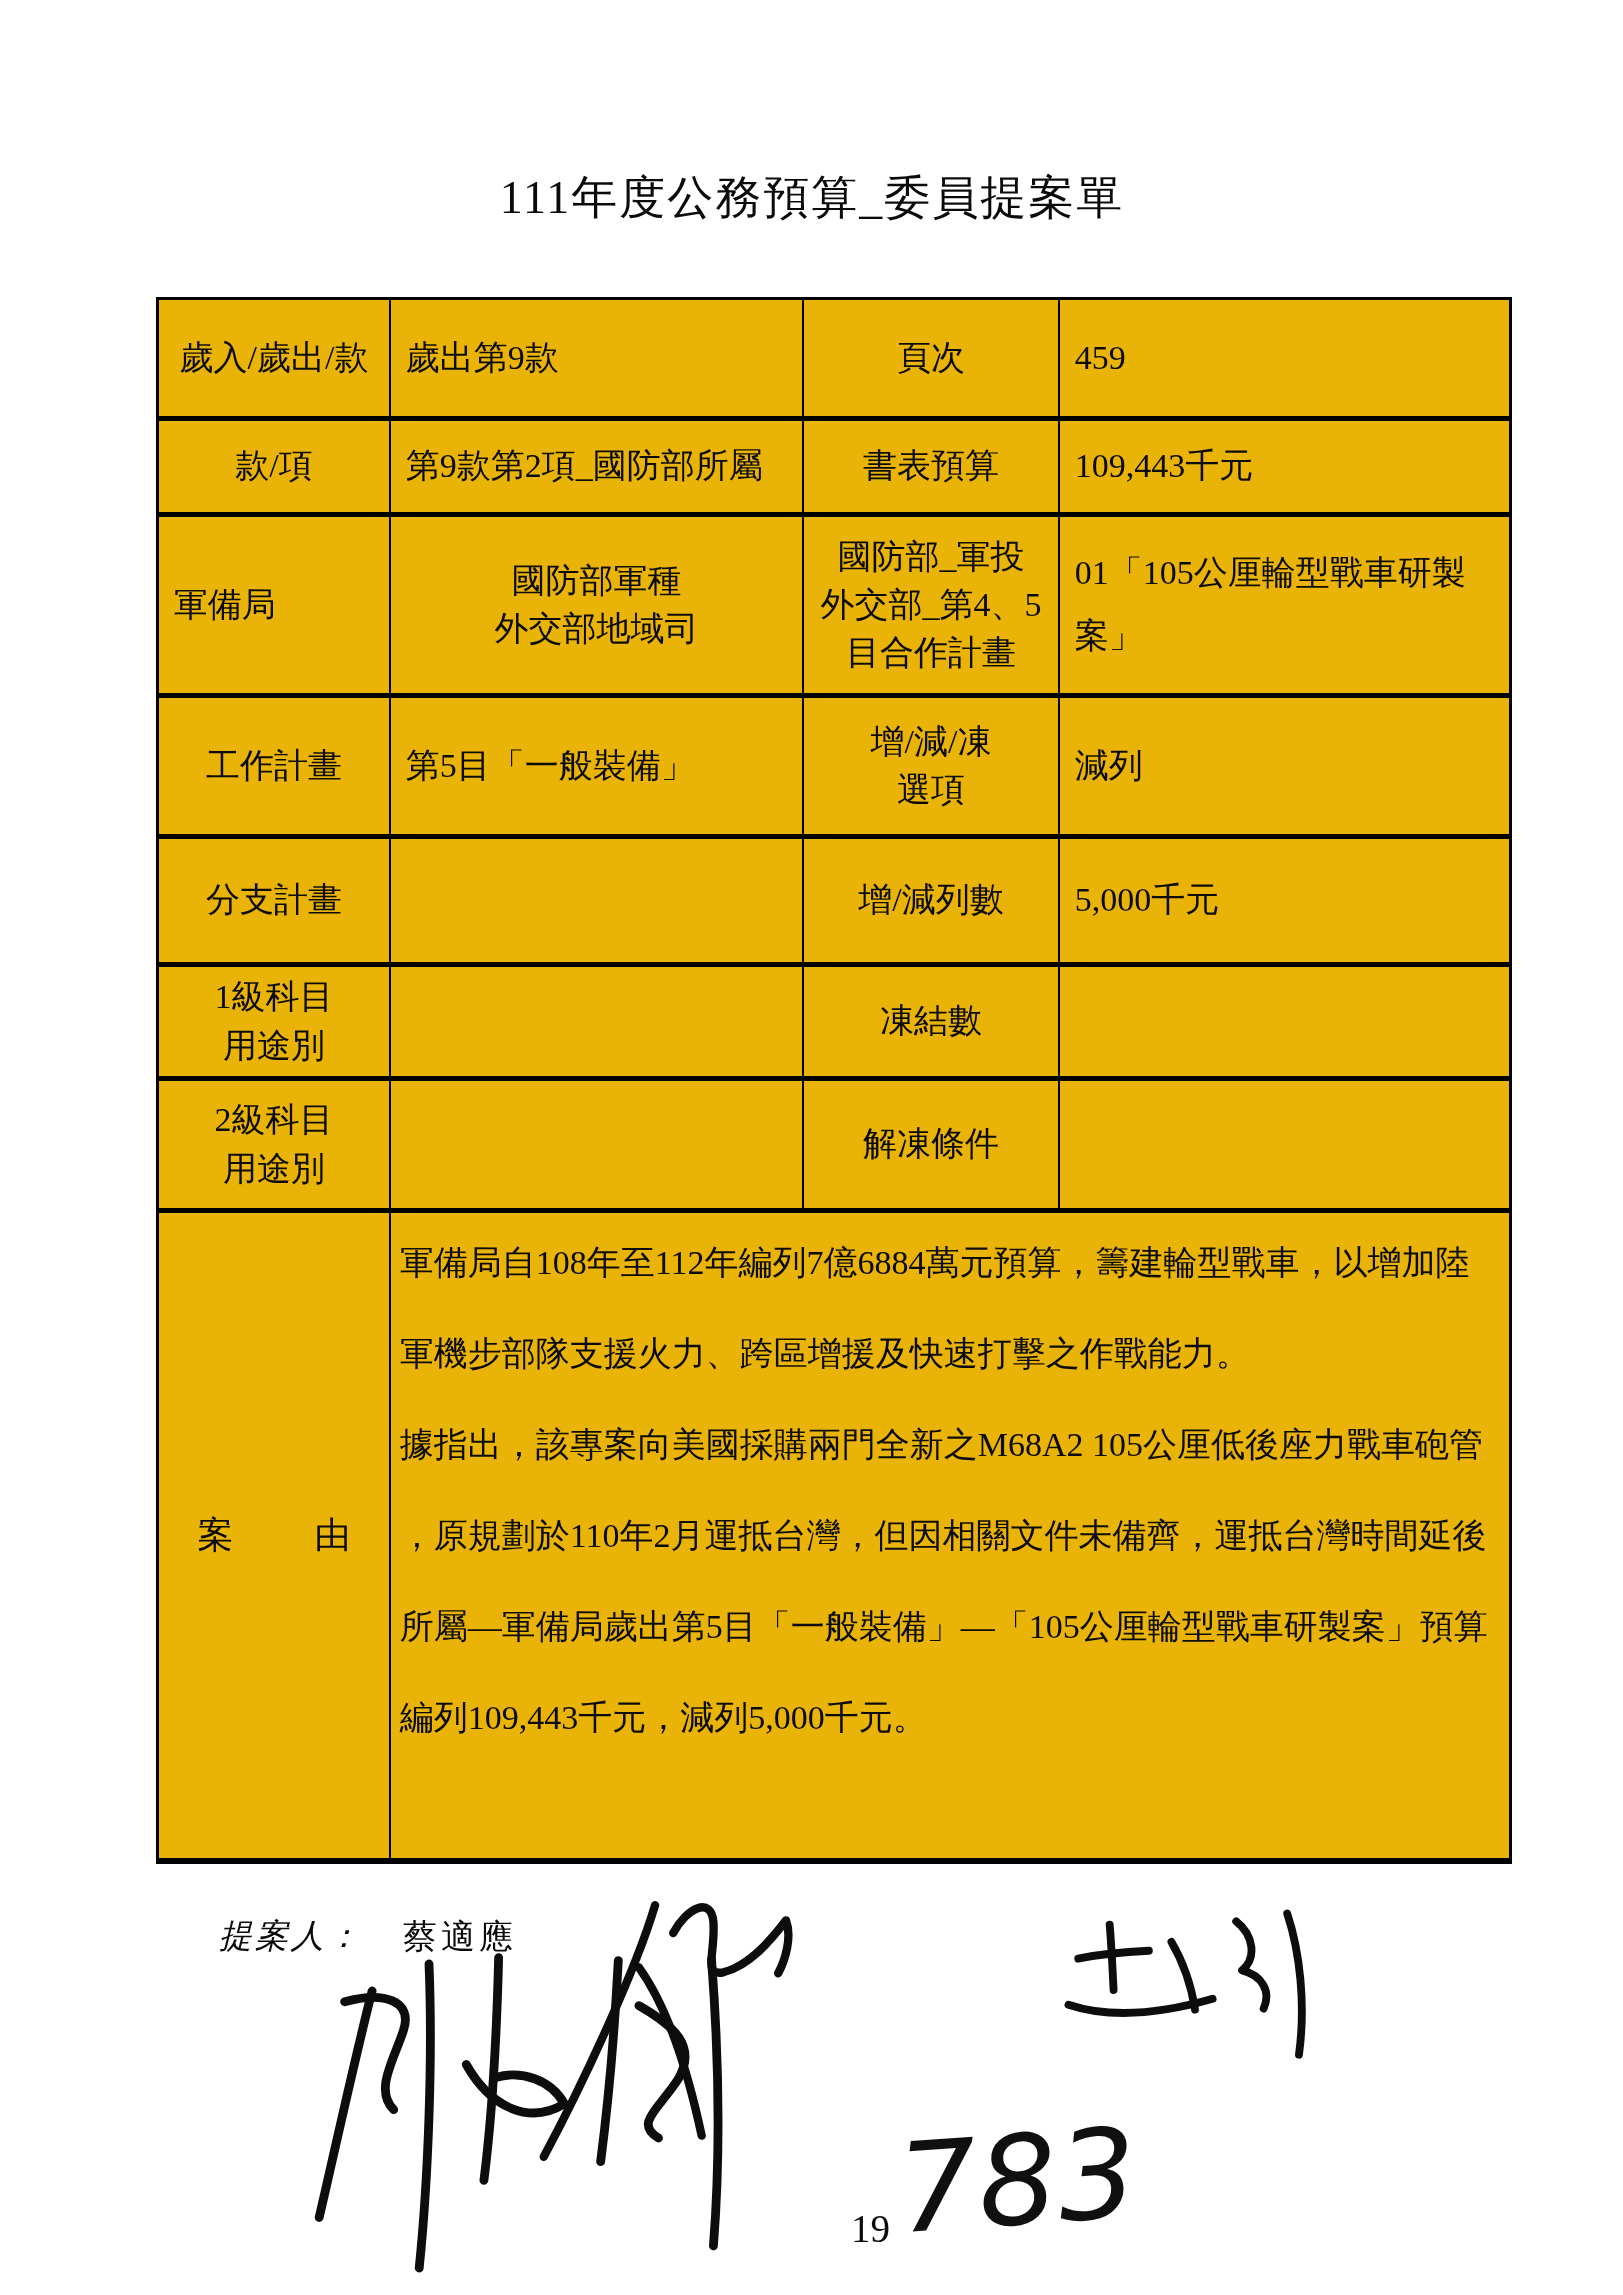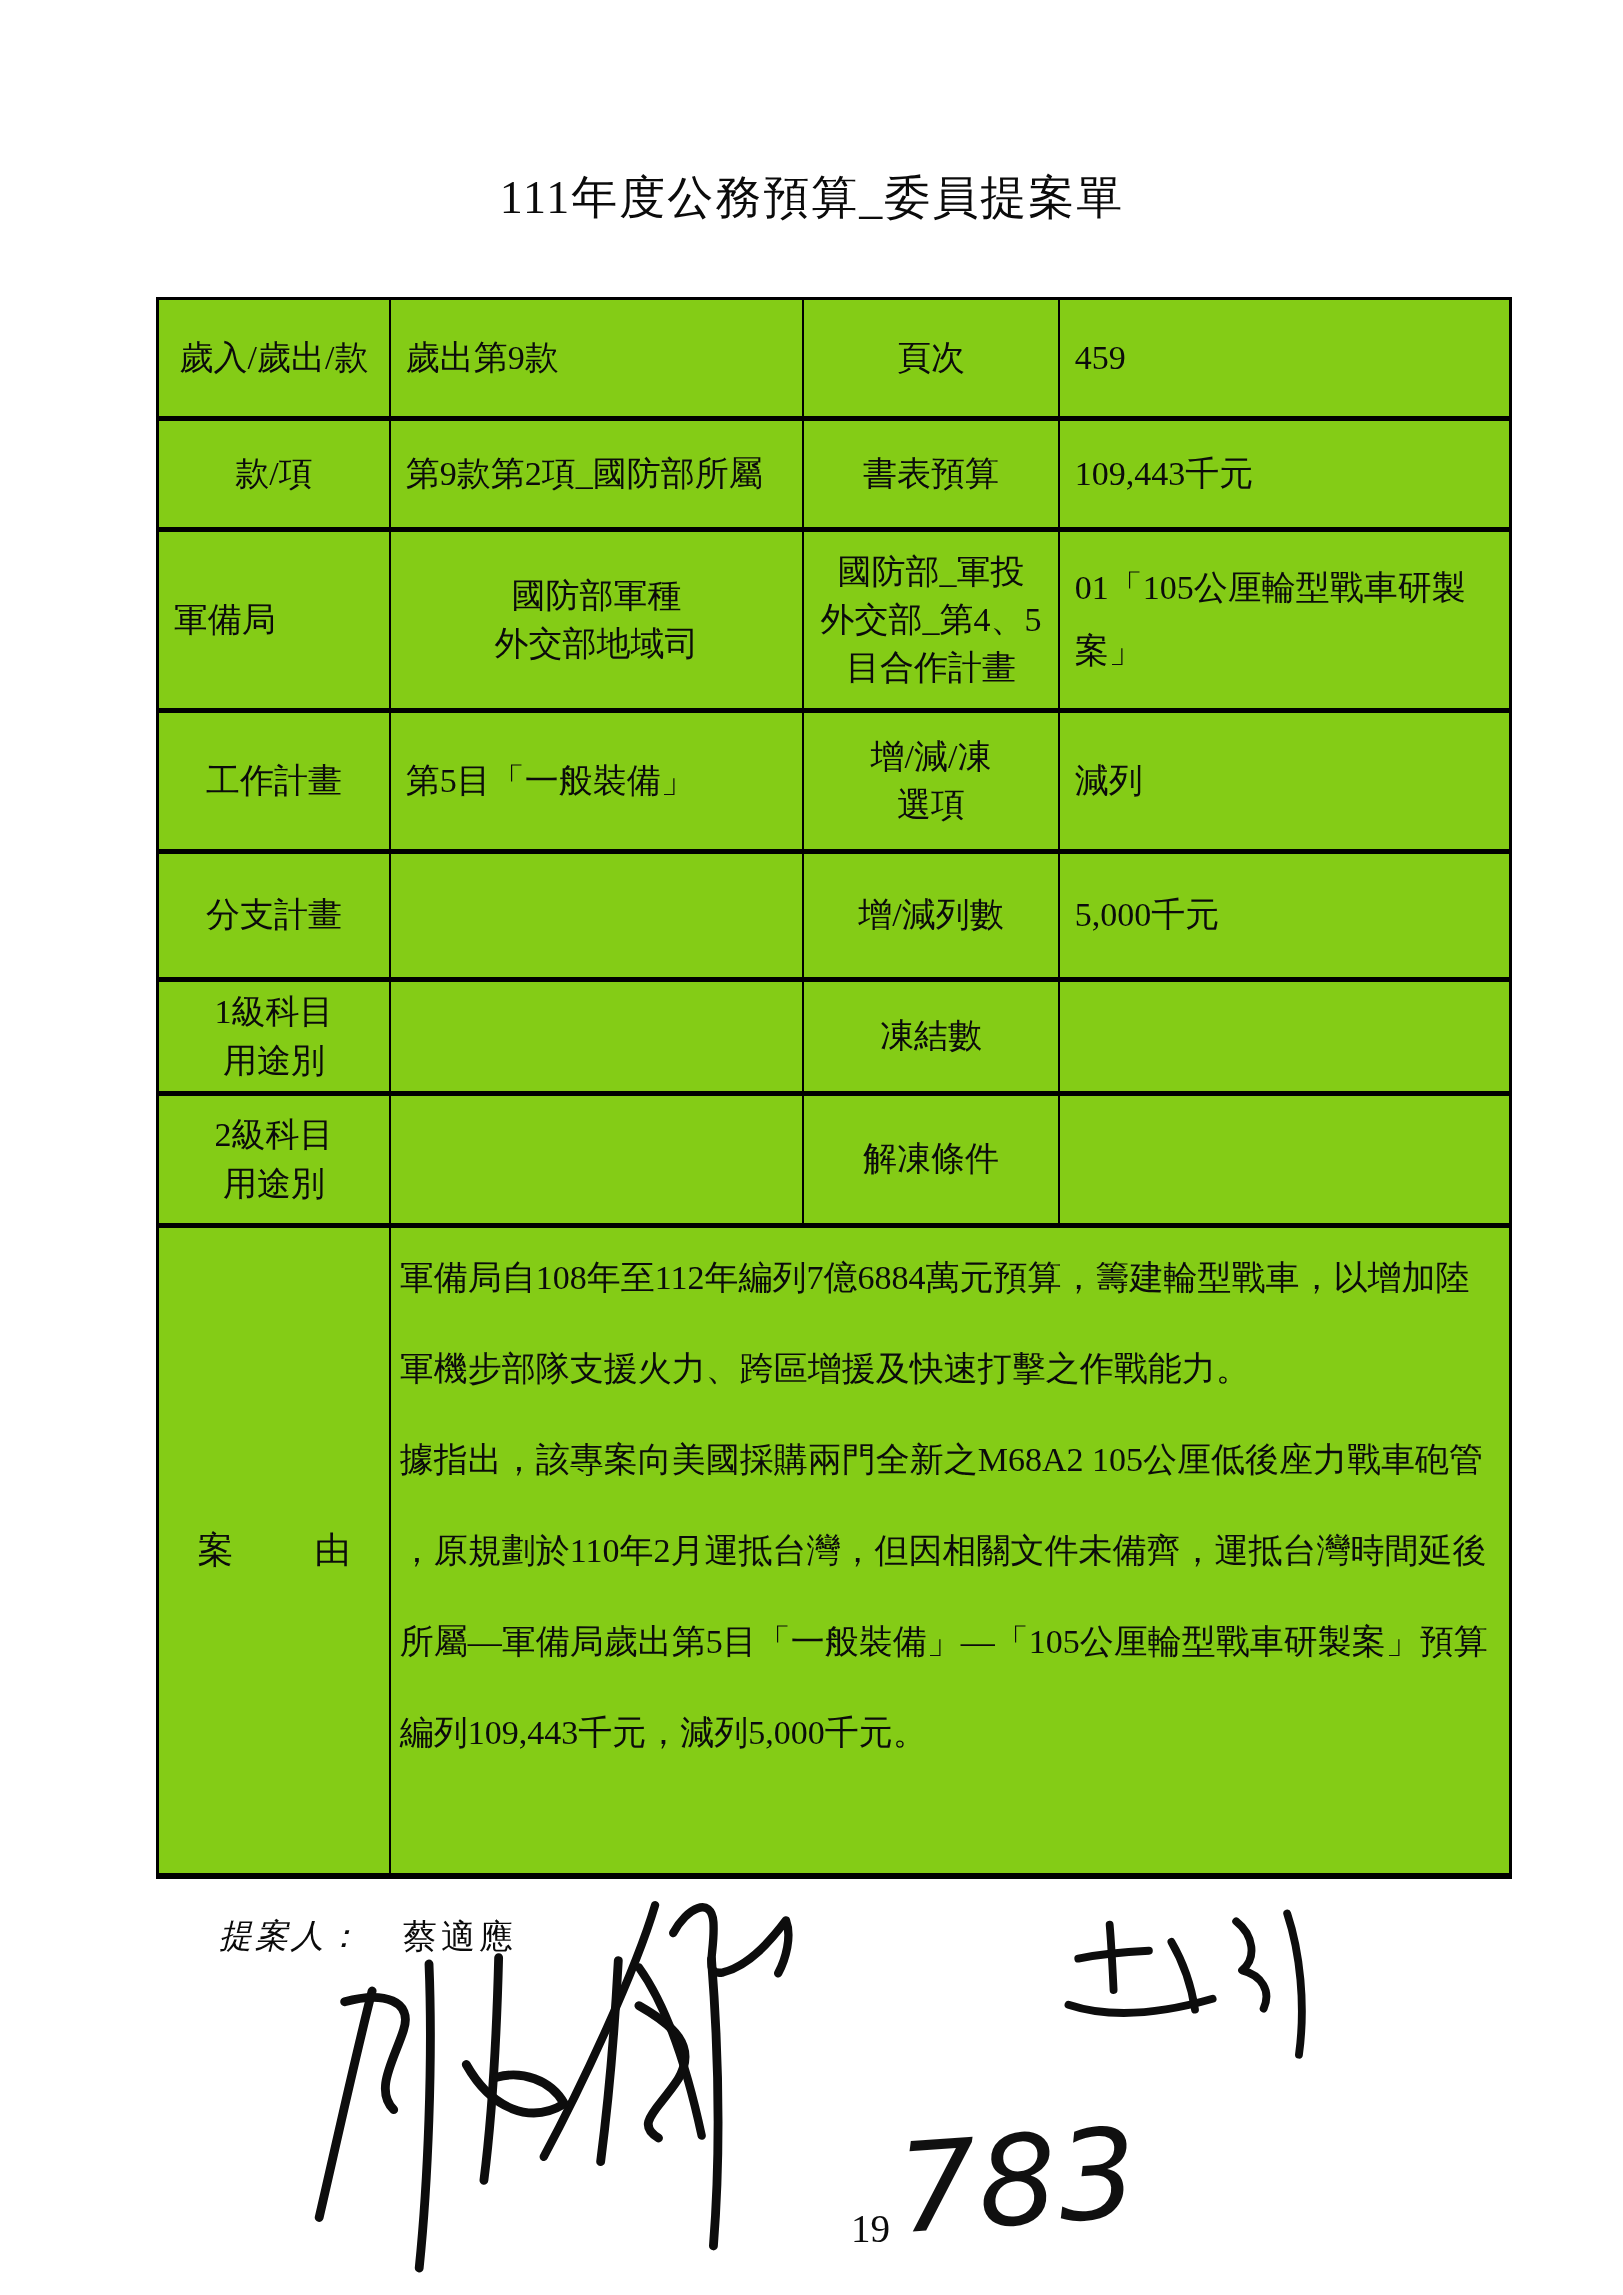--- a/index.html
+++ b/index.html
@@ -9,29 +9,29 @@
     font-family:"Liberation Serif", serif;
     overflow:hidden;
   }
   .title {
     position:absolute; top:173px; left:0; width:1624px;
     text-align:center; font-size:46px; letter-spacing:2px;
     line-height:1.1;
   }
   .budget-table {
     position:absolute; left:156px; top:297px; width:1356px;
-    box-sizing:border-box; background:#84cc16;
+    box-sizing:border-box; background:#eab308;
     border:3.4px solid #000; border-bottom-width:6.4px;
   }
   .trow {
     display:grid; grid-template-columns:232px 413px 256px 448px;
     box-sizing:border-box; border-bottom:5.4px solid #000;
   }
   .trow.case { grid-template-columns:232px 1117px; border-bottom:none; }
-  .h1{height:121px}.h2{height:111px}.h3{height:181px}.h4{height:141px}
+  .h1{height:121px}.h2{height:96px}.h3{height:181px}.h4{height:141px}
   .h5{height:128px}.h6{height:114px}.h7{height:132px}.h8{height:645px}
   .cell {
     box-sizing:border-box; display:flex; font-size:34px; line-height:1.42;
     overflow:hidden;
   }
   .cell.b { border-right:2.9px solid #000; }
   .lbl { align-items:center; justify-content:center; text-align:center; white-space:pre-line; }
   .val { align-items:center; justify-content:flex-start; padding:0 11.8px 0 14.7px; white-space:pre-line; }
   .val.wrap { line-height:1.85; }
   .case-label { align-items:center; justify-content:center; gap:81px; font-size:36px; }

